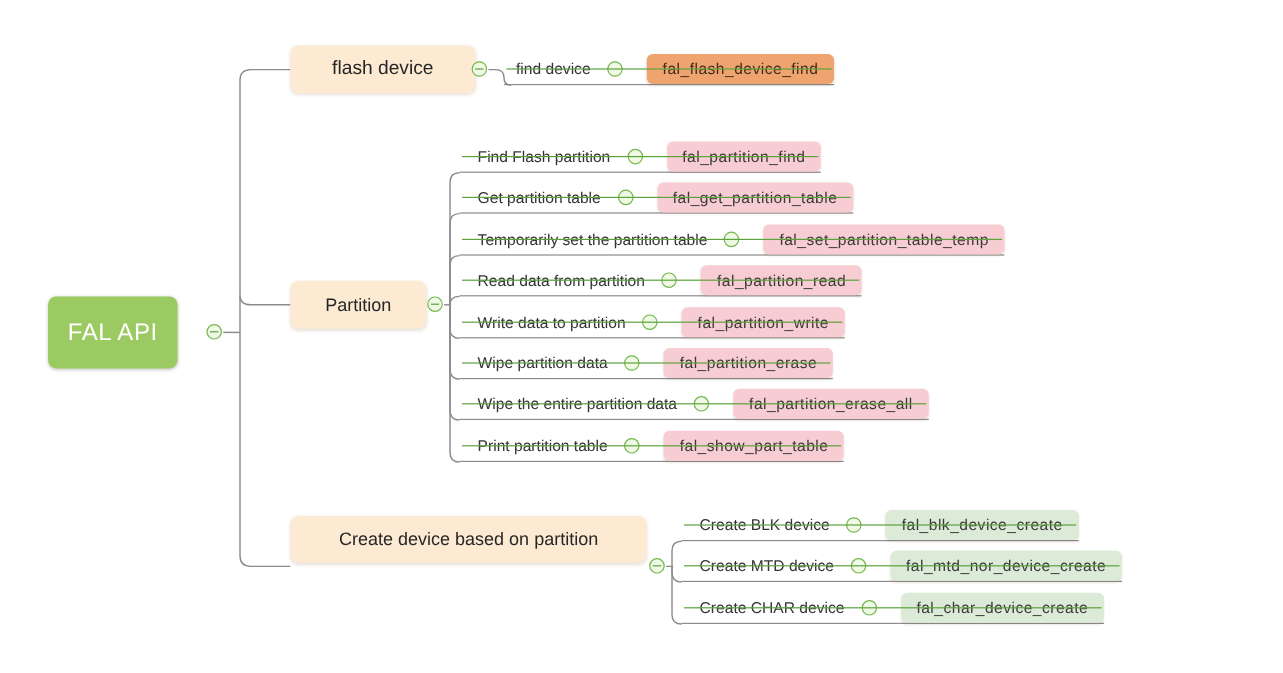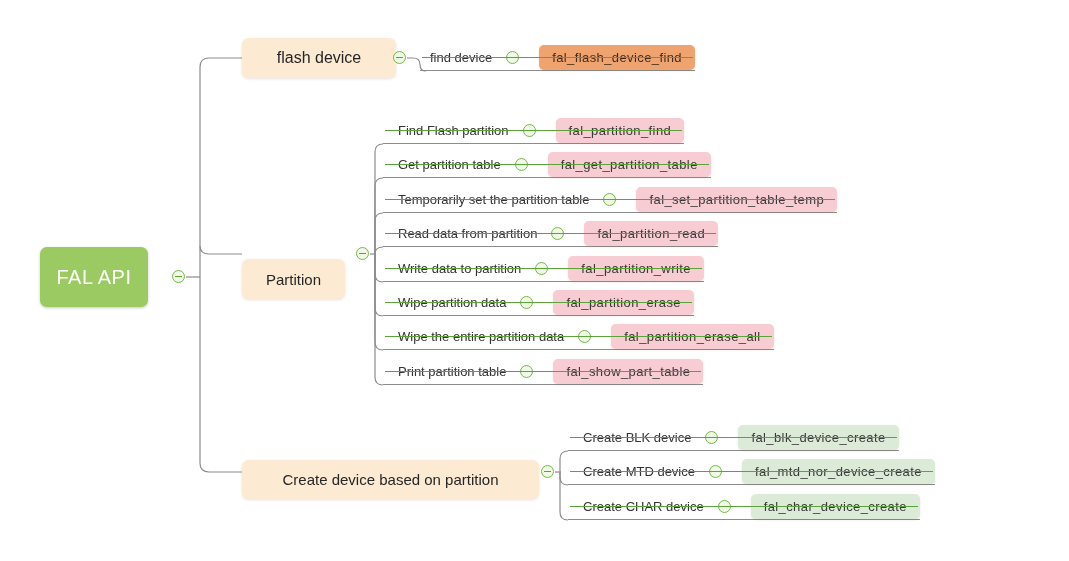--- a/index.html
+++ b/index.html
@@ -86,21 +86,21 @@
     <span>flash device</span>
   </div>
   <span class="minus-icon" style="left:393px;top:51px;"></span>
 
   <div class="row" style="left:420px;top:45px;">
     <span class="label" style="padding-left:10px;">find device</span>
     <span class="minus-icon"></span>
     <span class="code orange">fal_flash_device_find</span>
   </div>
 
-  <div class="node branch" style="left:242px;top:234px;width:103px;height:40px;font-size:15px;margin-top:25px;">
+  <div class="node branch" style="left:242px;top:234px;width:113px;height:40px;font-size:15px;">
     <span>Partition</span>
   </div>
   <span class="minus-icon" style="left:356px;top:247px;"></span>
 
   <div class="row" style="left:383px;top:118px;">
     <span class="label">Find Flash partition</span>
     <span class="minus-icon"></span>
     <span class="code pink">fal_partition_find</span>
   </div>
   <div class="row" style="left:383px;top:152px;">
@@ -132,21 +132,21 @@
     <span class="label">Wipe the entire partition data</span>
     <span class="minus-icon"></span>
     <span class="code pink">fal_partition_erase_all</span>
   </div>
   <div class="row" style="left:383px;top:359px;">
     <span class="label">Print partition table</span>
     <span class="minus-icon"></span>
     <span class="code pink">fal_show_part_table</span>
   </div>
 
-  <div class="node branch" style="left:242px;top:460px;width:297px;height:39px;font-size:15px;">
+  <div class="node branch" style="left:242px;top:430px;width:297px;height:39px;font-size:15px;">
     <span>Create device based on partition</span>
   </div>
   <span class="minus-icon" style="left:541px;top:465px;"></span>
 
   <div class="row" style="left:568px;top:425px;">
     <span class="label">Create BLK device</span>
     <span class="minus-icon"></span>
     <span class="code green">fal_blk_device_create</span>
   </div>
   <div class="row" style="left:568px;top:459px;">

